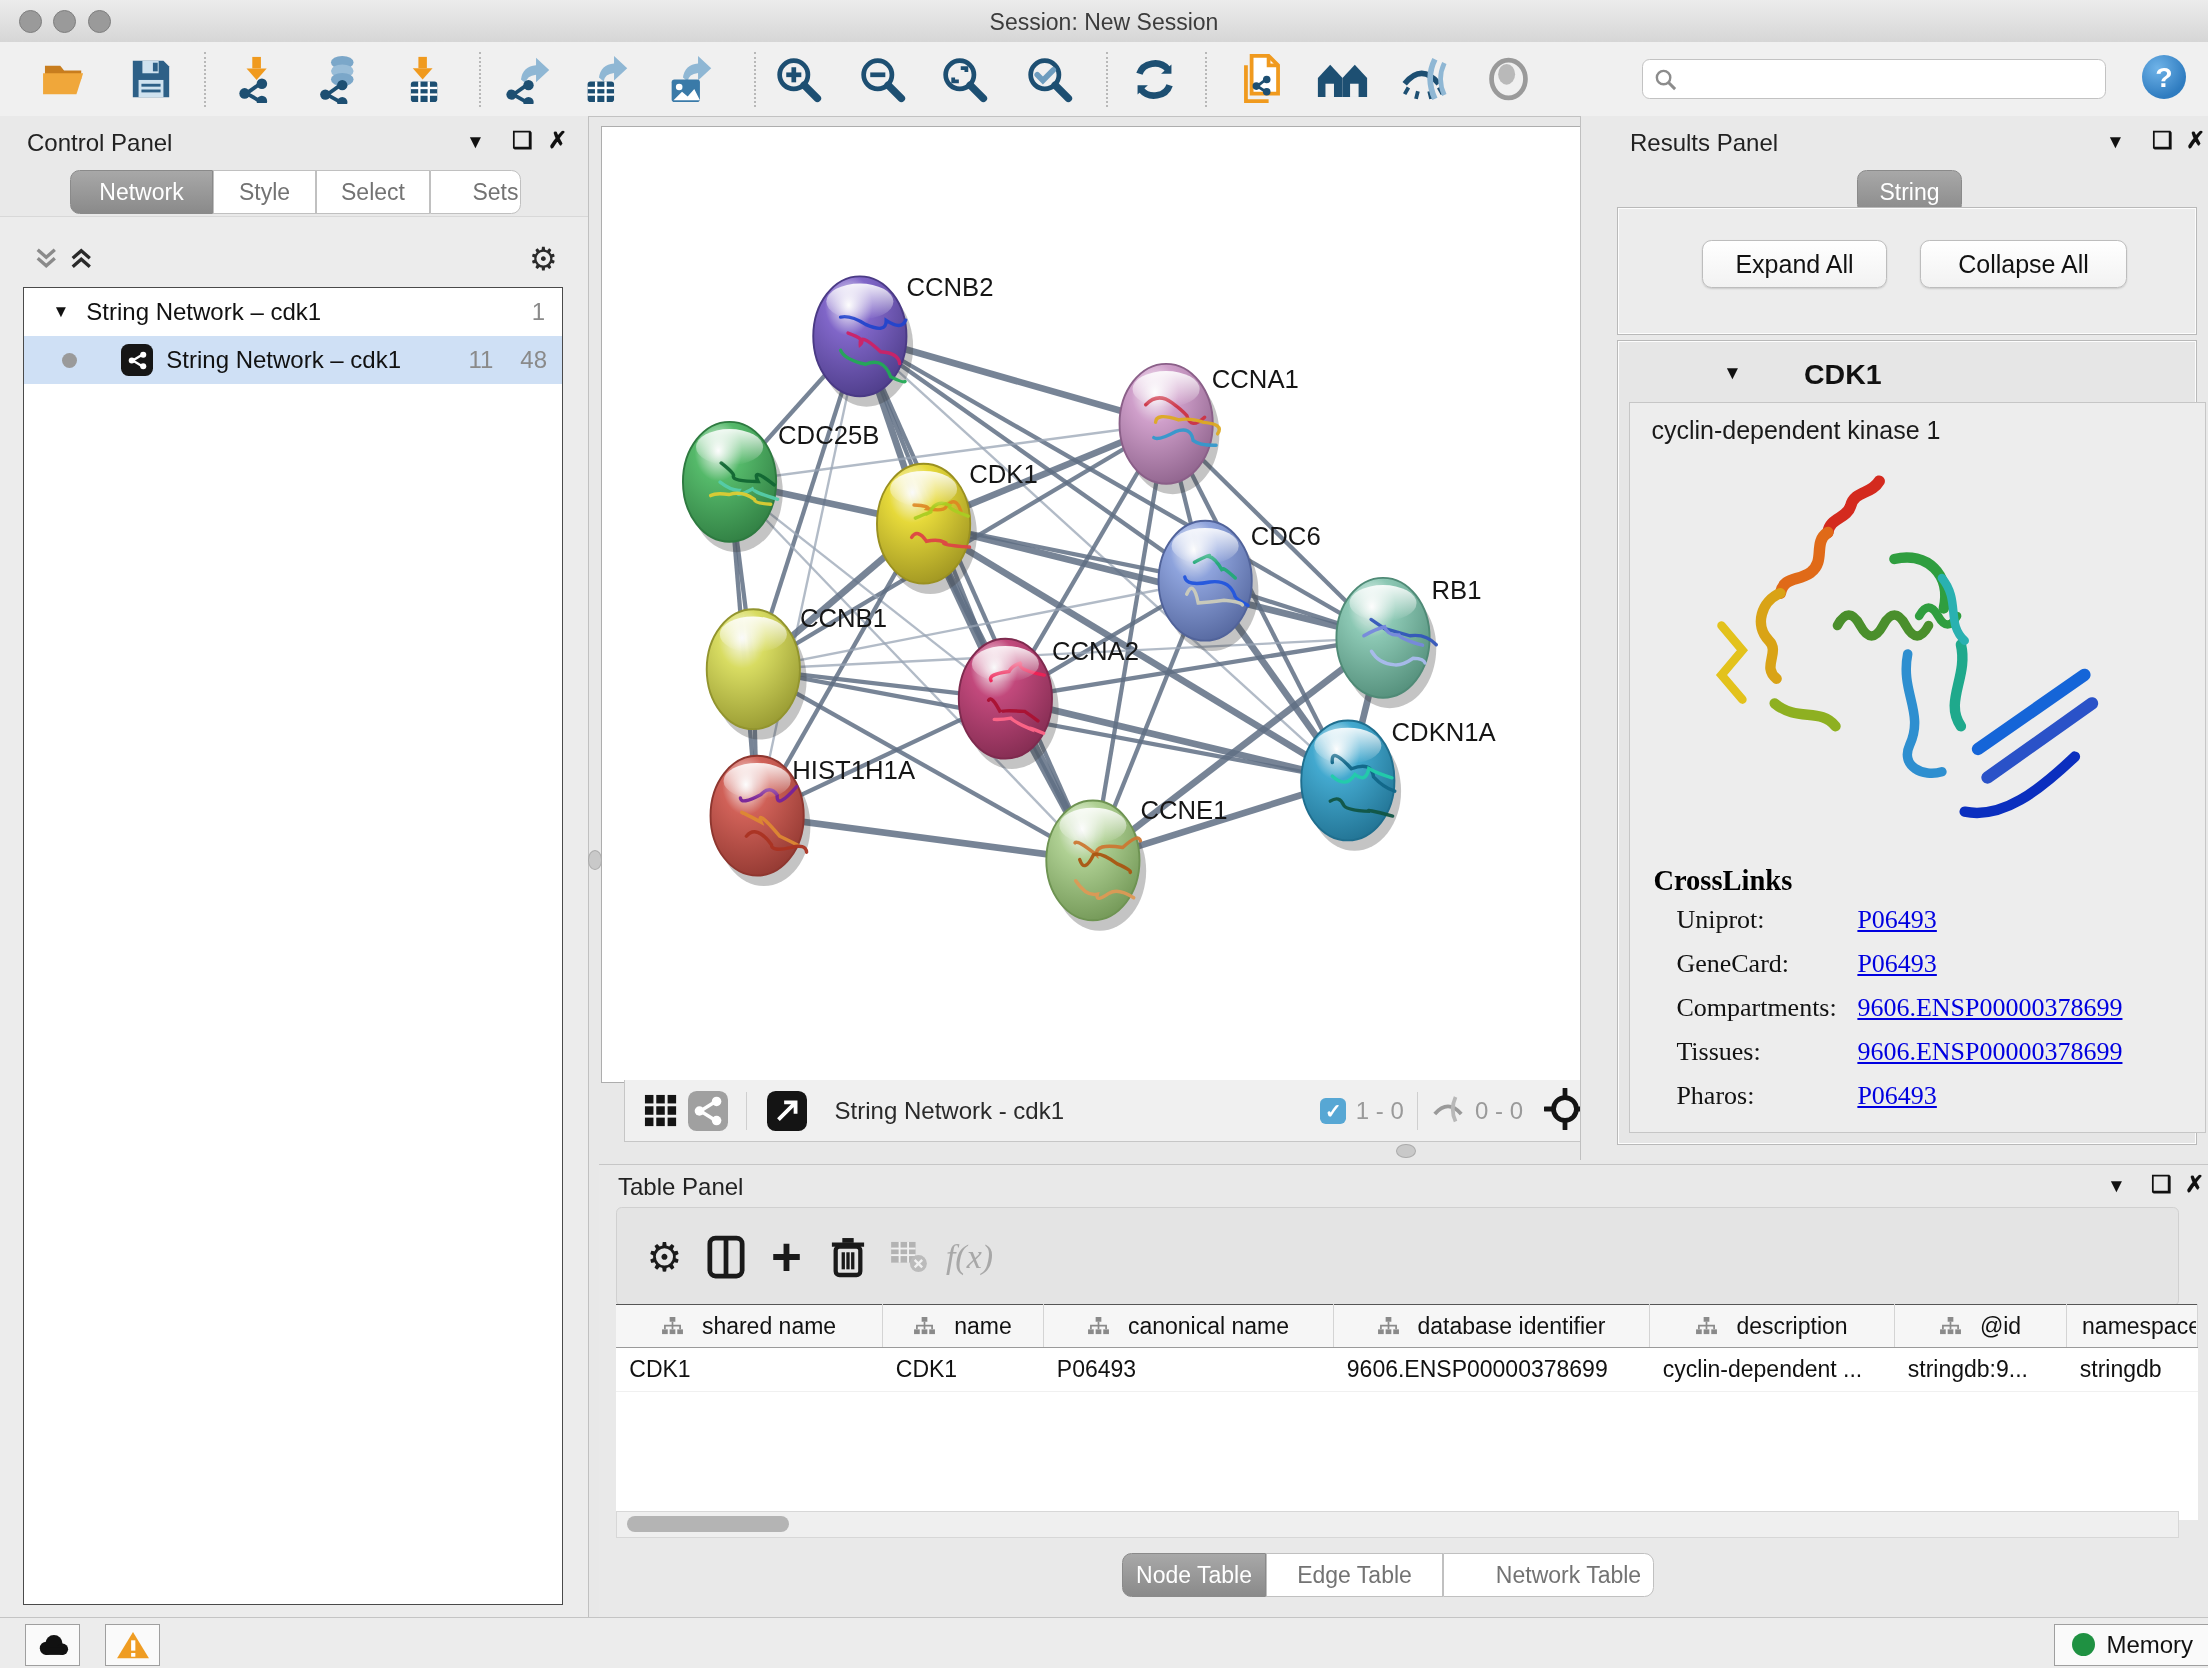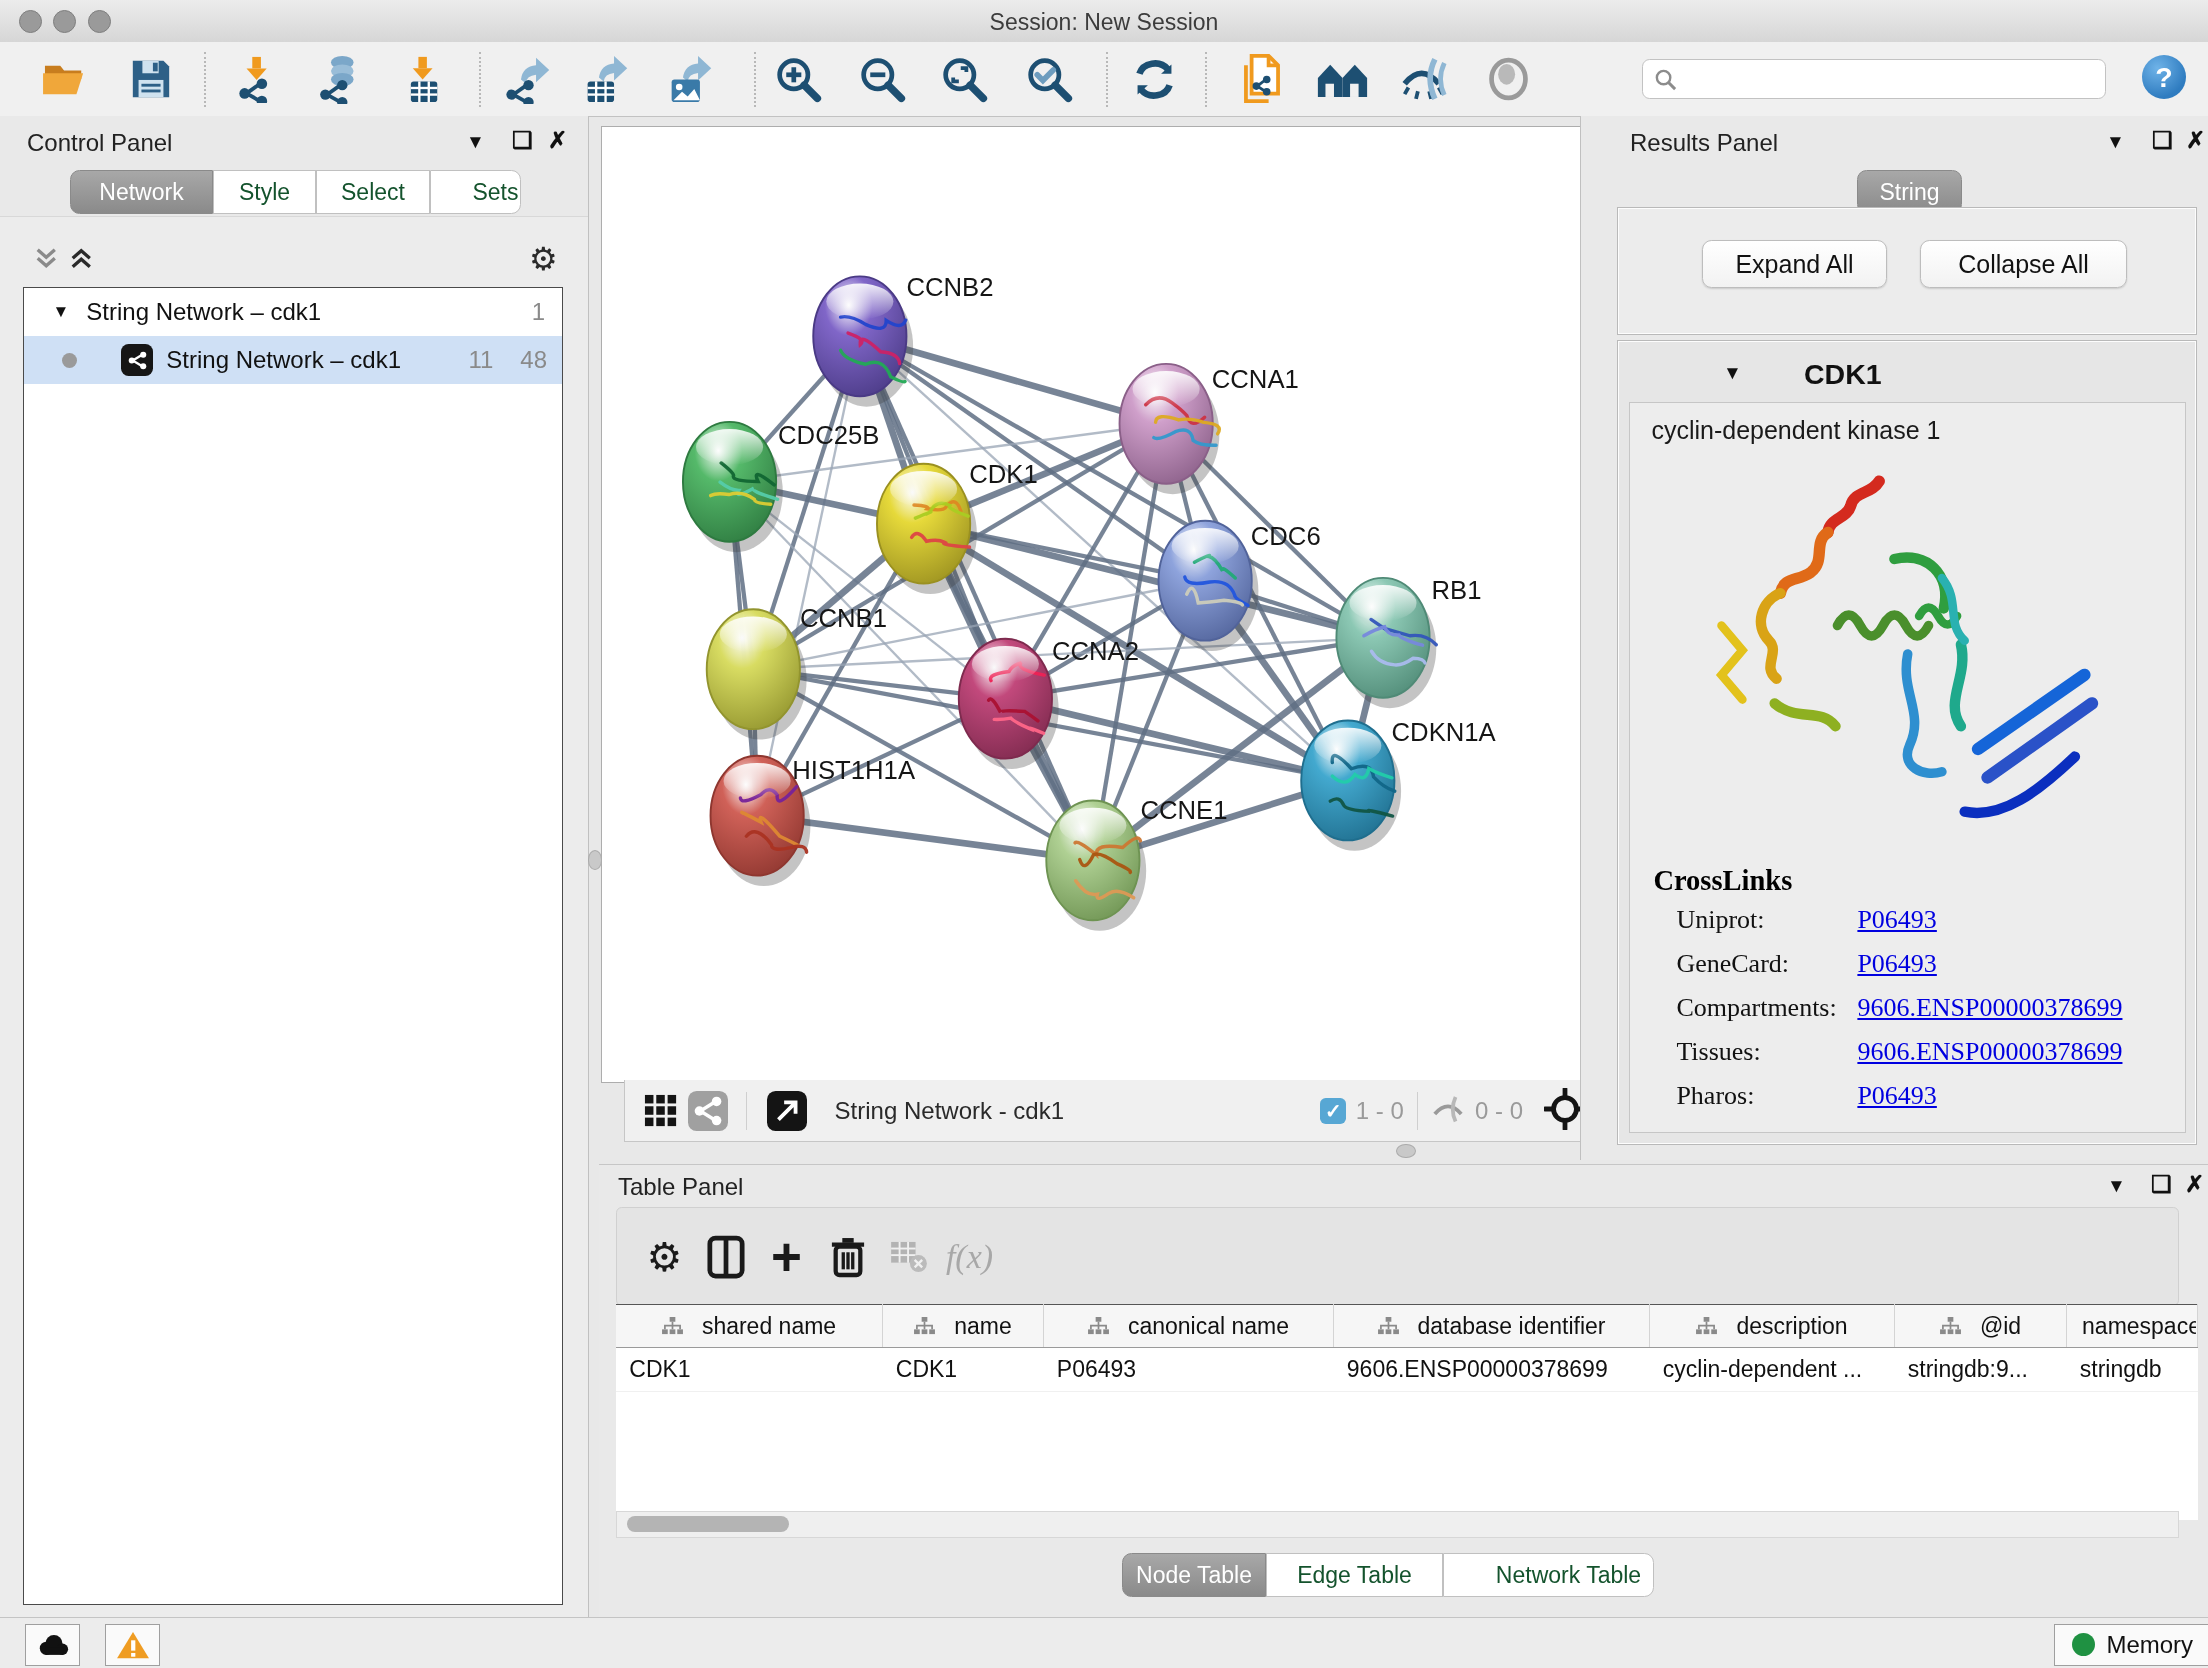--- a/index.html
+++ b/index.html
@@ -18,21 +18,21 @@
   .tsep{top:9.5px;width:0;height:55px;border-left:2.9px dotted #b8b8b8;}
   .searchbox{top:17px;width:464px;height:40px;background:#fff;border:1px solid #c2c2c2;border-radius:7.6px;
     display:flex;align-items:center;padding:0 9.5px;box-sizing:border-box;}
   .searchbox input{border:none;outline:none;flex:1;font-size:21px;font-family:"Liberation Sans",sans-serif;background:transparent;}
   .helpbtn{top:13.3px;width:44px;height:44px;border-radius:50%;
     background:radial-gradient(circle at 35% 30%,#6fb3e8,#2f7cc0 70%);
     color:#fff;font-size:28.5px;font-weight:bold;display:flex;align-items:center;justify-content:center;}
   
   .panel-title{font-size:24px;color:#222;}
   .pctl{font-size:21px;color:#111;}
-  .tabpill{height:44px;border:1px solid #c0c0c0;background:#fff;color:#14532d;font-size:23px;
+  .tabpill{height:44px;border:1px solid #c0c0c0;background:#fff;color:#737373;font-size:23px;
     display:flex;align-items:center;justify-content:center;box-sizing:border-box;}
   .tabpill.sel{background:linear-gradient(#a8a8a8,#8a8a8a);color:#fff;border-color:#8a8a8a;}
   .rfirst{border-radius:9.5px 0 0 9.5px;}
   .rlast{border-radius:0 9.5px 9.5px 0;padding-left:40px;}
   
   .ctl-tree{background:#fff;border:1.9px solid #4a4a4a;}
   .tree-row{height:48px;display:flex;align-items:center;font-size:24px;color:#111;}
   .tree-row .cnt{color:#8a8a8a;}
   .tree-row.sel{background:#cfe0f5;}
   .share-badge{width:32px;height:32px;border-radius:7.6px;background:#161616;display:flex;align-items:center;justify-content:center;}
@@ -603,21 +603,21 @@
   <div class="abs tabpill sel" style="left:276px;top:54px;width:105px;border-radius:9.5px;">String</div>
 
   <div class="abs groupbox" style="left:36px;top:91px;width:578px;height:126px;">
     <div class="abs btn" style="left:84px;top:32px;width:183px;height:46px;">Expand All</div>
     <div class="abs btn" style="left:302px;top:32px;width:205px;height:46px;">Collapse All</div>
   </div>
 
   <div class="abs groupbox" style="left:36px;top:224px;width:578px;height:803px;background:#e6e6e6;">
     <span class="abs caret" style="left:105px;top:21px">▼</span>
     <span class="abs gene-head" style="left:186px;top:17px">CDK1</span>
-    <div class="abs" style="left:11.4px;top:61px;width:555px;height:729px;background:#ededed;border:1px solid #c6c6c6;">
+    <div class="abs" style="left:11.4px;top:61px;width:555px;height:729px;background:#ededed;border:1px solid #c6c6c6;padding-left:20px;">
       <div class="abs gene-desc" style="left:21px;top:13.3px">cyclin-dependent kinase 1</div>
 
       <svg class="abs" style="left:63px;top:61px" width="418" height="380" viewBox="0 0 440 400">
         <g fill="none" stroke-linecap="round">
           <path d="M196 18 c-8 14 -26 10 -30 26 c-4 14 -22 12 -24 28" stroke="#d42a1e" stroke-width="12"></path>
           <path d="M142 72 c-16 10 -2 30 -18 42 c-14 10 -28 4 -32 22" stroke="#e06a18" stroke-width="12"></path>
           <path d="M92 136 c-20 8 -28 34 -12 50 c12 12 -8 28 8 40" stroke="#d9a316" stroke-width="11"></path>
           <path d="M30 170 l22 26 l-22 26 l22 26" stroke="#e3c21c" stroke-width="9"></path>
           <path d="M86 252 c24 20 48 4 64 24" stroke="#8eb021" stroke-width="11"></path>
           <path d="M152 170 q12 -22 24 0 q12 22 24 0 q12 -22 24 0 q12 22 24 0" stroke="#4a8f2c" stroke-width="10"></path>

